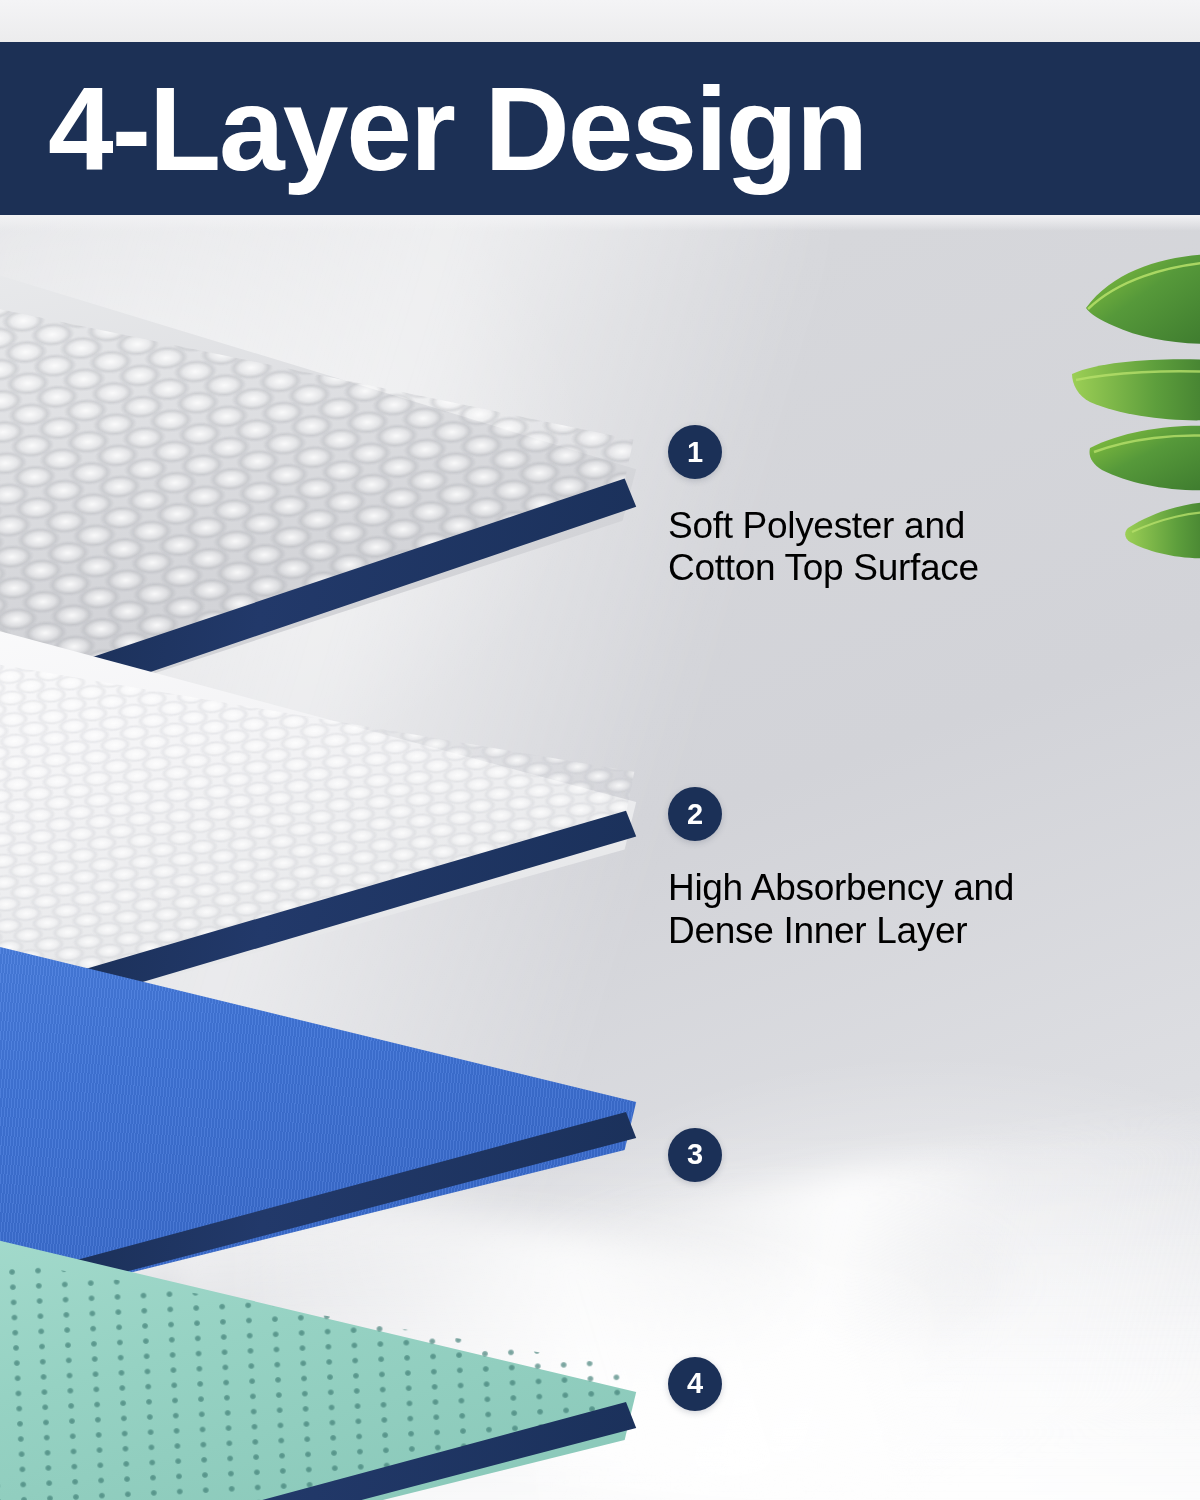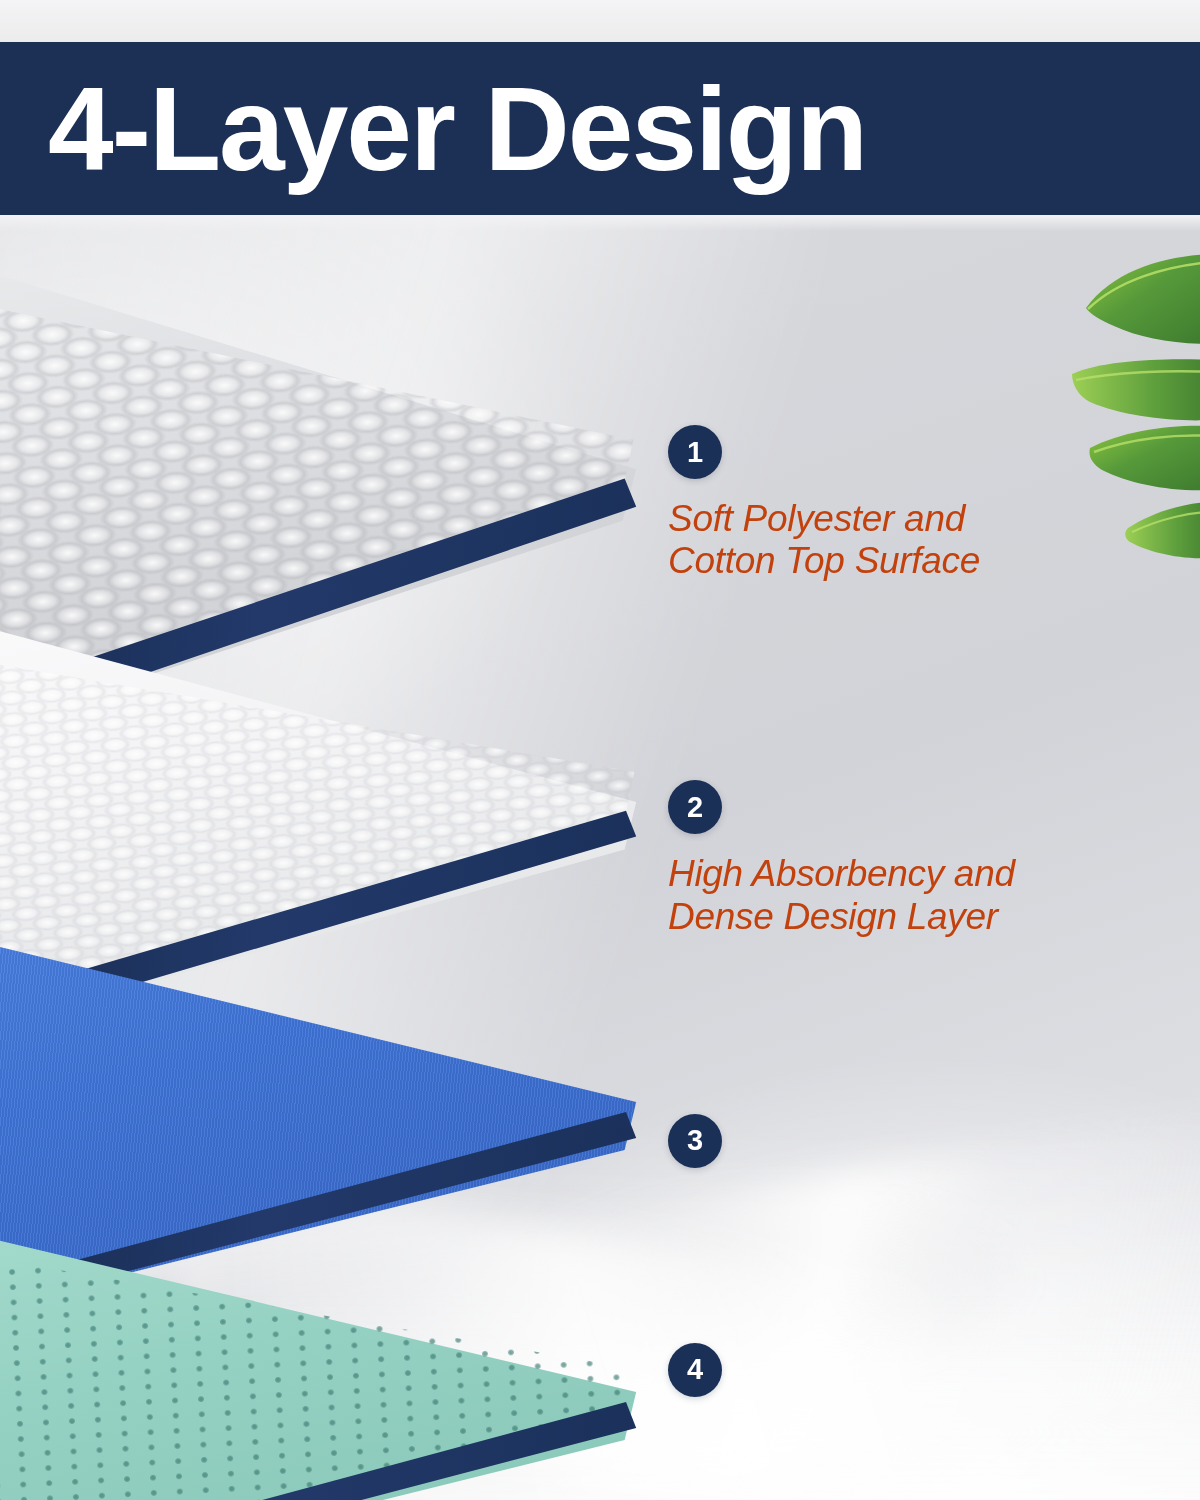--- a/index.html
+++ b/index.html
@@ -237,30 +237,29 @@
     display: flex;
     align-items: center;
     justify-content: center;
     font-family: "Liberation Sans", sans-serif;
     font-size: 29px;
     font-weight: bold;
     line-height: 1;
     box-shadow: 0 2px 6px rgba(60,70,90,0.22);
   }
   .feature-text {
-    margin-top: 19px;
-    color: #c2410c;
+    margin-top: 26px;
+    color: #000000;
     font-family: "Liberation Sans", sans-serif;
     font-size: 37px;
     font-weight: 400;
     line-height: 1.14;
     letter-spacing: -0.3px;
     white-space: pre-line;
     max-width: 470px;
-    font-style: italic;
   }
 </style>
 </head>
 <body>
 
 <div id="page">
 
   <div class="bg-base"></div>
   <div class="bg-sheen-1"></div>
   <div class="bg-shadow-soft"></div>
@@ -332,21 +331,21 @@
 
     <div class="feature" id="feature-0">
       <div class="badge">1</div>
       <div class="feature-text">Soft Polyester and
 Cotton Top Surface</div>
     </div>
 
     <div class="feature" id="feature-1">
       <div class="badge">2</div>
       <div class="feature-text">High Absorbency and
-Dense Design Layer</div>
+Dense Inner Layer</div>
     </div>
 
     <div class="feature" id="feature-2">
       <div class="badge">3</div>
     </div>
 
     <div class="feature" id="feature-3">
       <div class="badge">4</div>
 
     </div>

